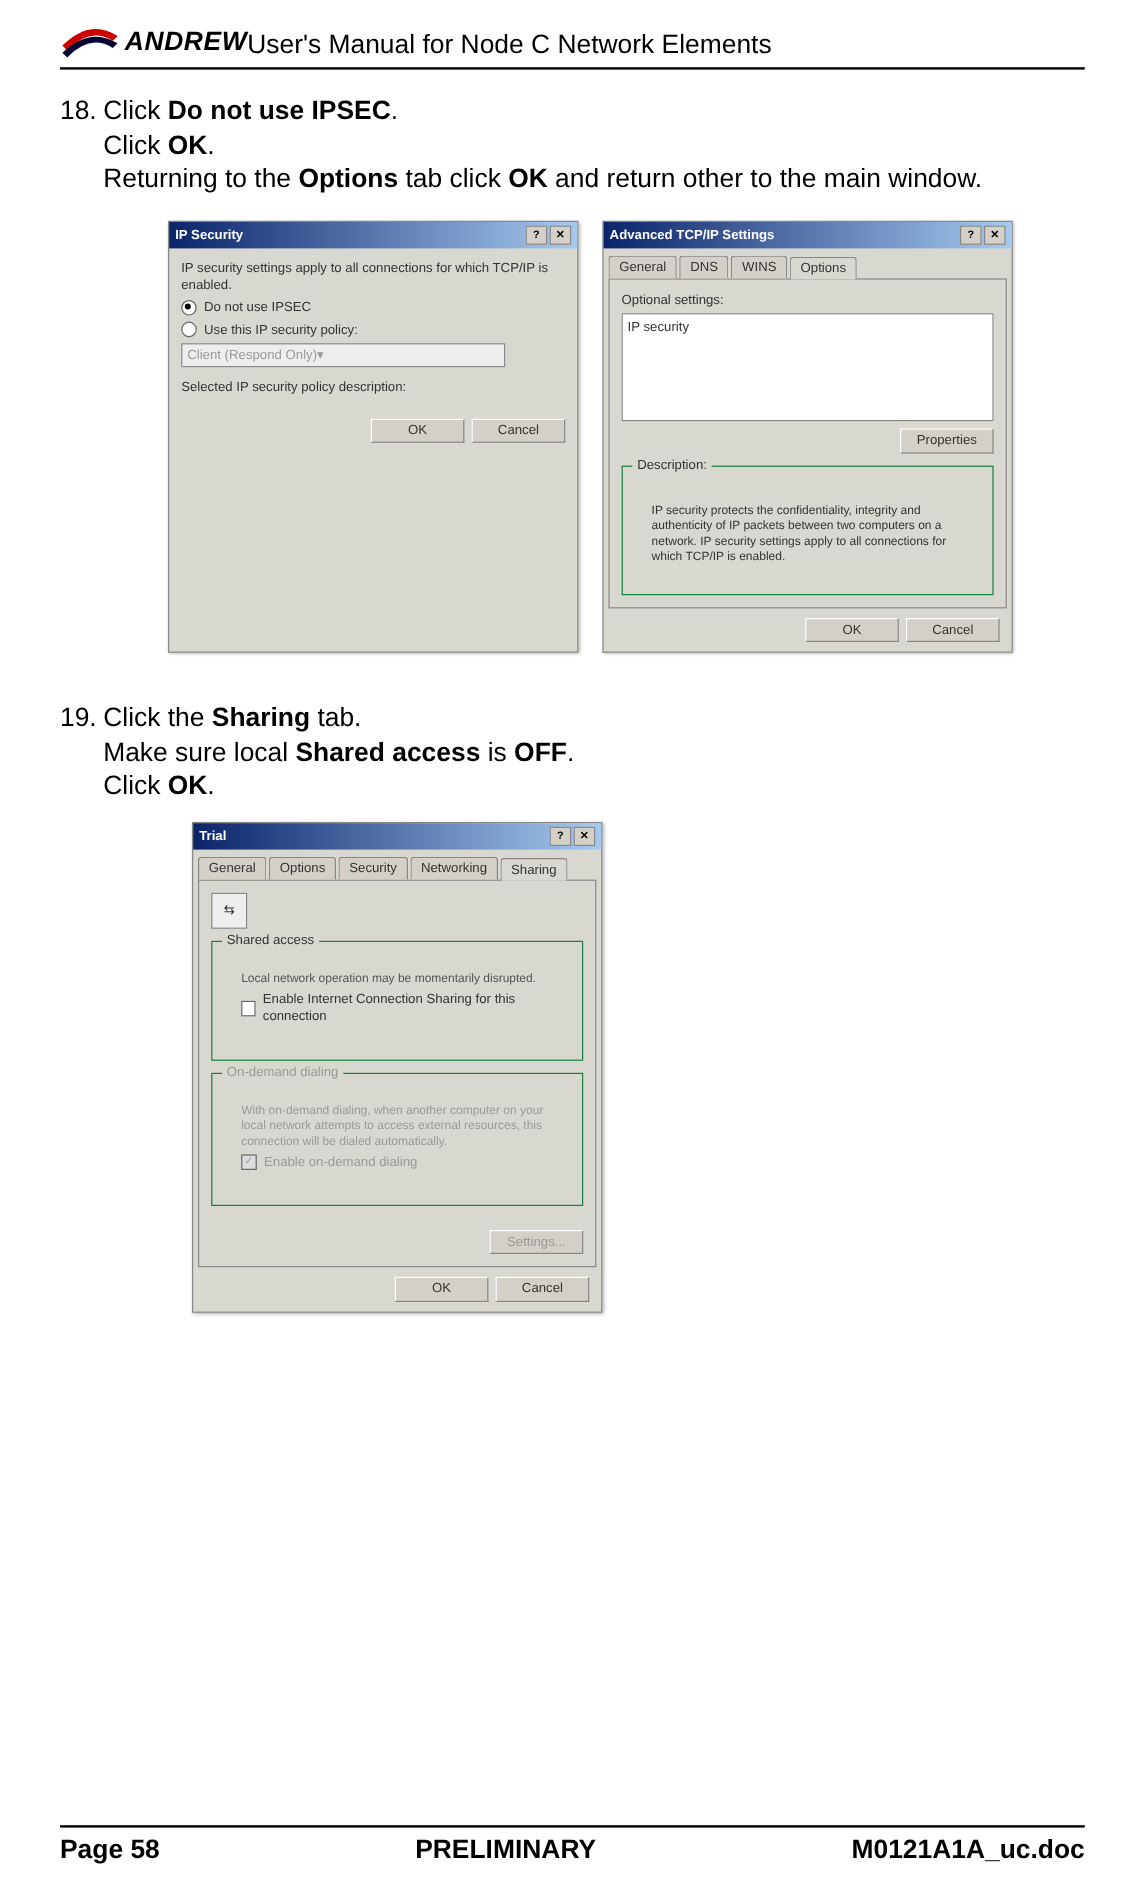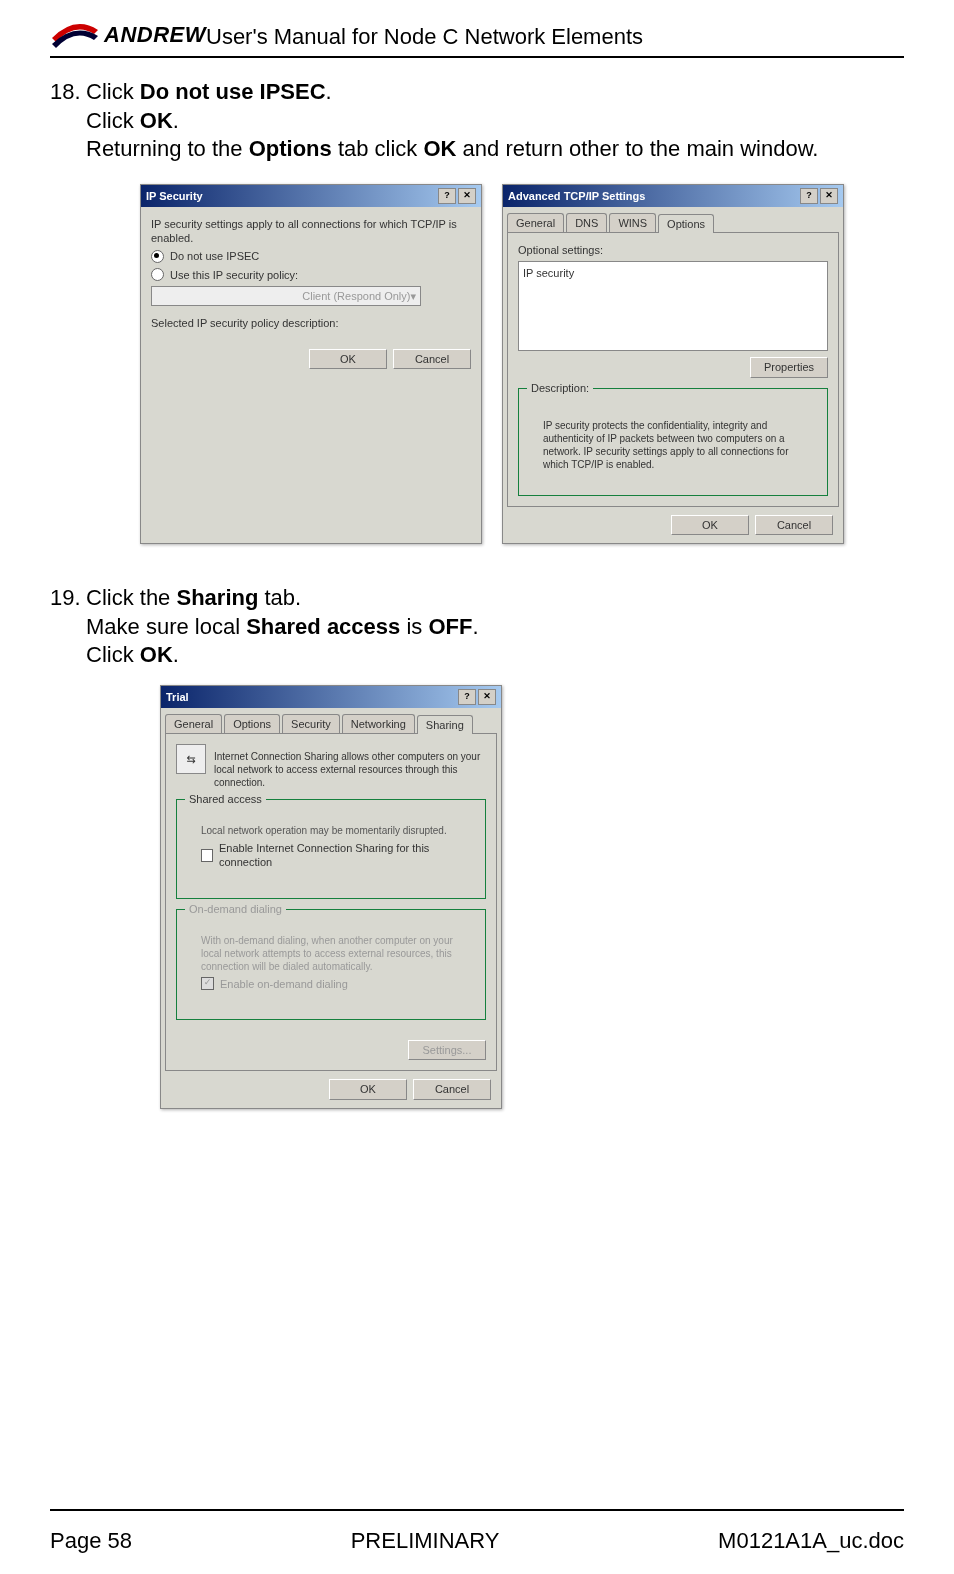--- a/index.html
+++ b/index.html
@@ -133,21 +133,21 @@
   }
   .checkbox {
     width: 11px; height: 11px; border: 1px solid #666; background: #fff;
   }
   .checkbox.disabled { background: #ddd; }
   .checkbox.checked::after {
     content: "✓"; font-size: 9px; line-height: 9px; display: block; text-align: center;
   }
   .select {
     border: 1px solid #888; background: #eee; padding: 2px 4px;
-    display: flex; justify-content: flex-end; color: #999;
+    display: flex; justify-content: flex-start; color: #999;
     margin: 4px 0; width: 260px;
   }
   .textarea {
     border: 1px solid #888; background: #eee; padding: 4px;
     color: #888; height: 50px; margin-top: 4px;
   }
   .listbox {
     border: 1px solid #888; background: #fff; height: 80px;
     margin-top: 4px; padding: 4px;
   }
@@ -185,21 +185,22 @@
 
   .footer {
     position: absolute;
     bottom: 20px;
     left: 50px;
     right: 50px;
     border-top: 2px solid #000;
     display: flex;
     justify-content: space-between;
     font-size: 22px;
-    padding-top: 17px;
+    padding-top: 5px;
+    font-weight: bold;
   }
 </style>
 </head>
 <body>
 
 <div class="page">
 
   <div class="header">
     <div class="logo">
       <svg class="logo-swoosh" viewBox="0 0 50 30">
@@ -314,21 +315,20 @@
         <div class="tabs" style="margin-top:6px">
           <div class="tab">General</div>
           <div class="tab">Options</div>
           <div class="tab">Security</div>
           <div class="tab">Networking</div>
           <div class="tab active">Sharing</div>
         </div>
         <div class="tab-content">
           <div style="display:flex; gap:8px">
             <div style="width:28px;height:28px;border:1px solid #888;background:#eee;flex-shrink:0;text-align:center;line-height:28px">⇆</div>
-            <div class="desc-box">Internet Connection Sharing allows other computers on your local network to access external resources through this connection.</div>
           </div>
           <div class="group">
             <div class="group-label">Shared access</div>
             <div class="small-note">Local network operation may be momentarily disrupted.</div>
             <div class="check-row">
               <div class="checkbox"></div>
               <span>Enable Internet Connection Sharing for this connection</span>
             </div>
           </div>
           <div class="group disabled">

